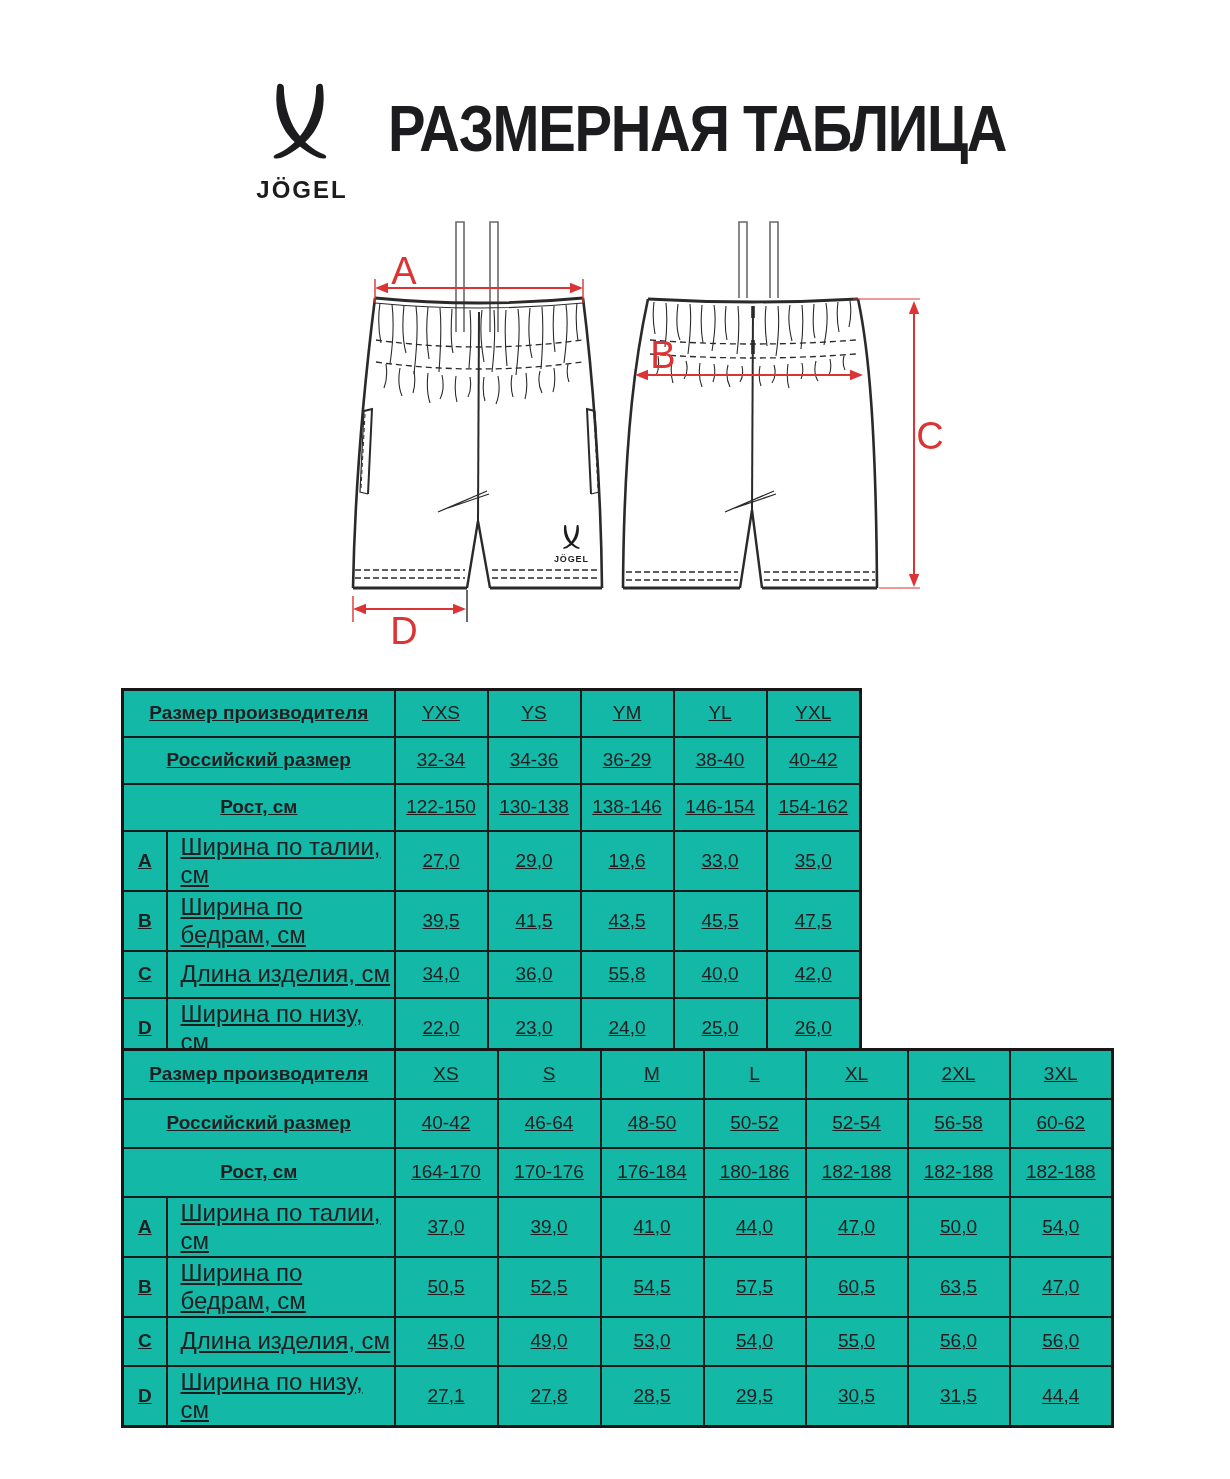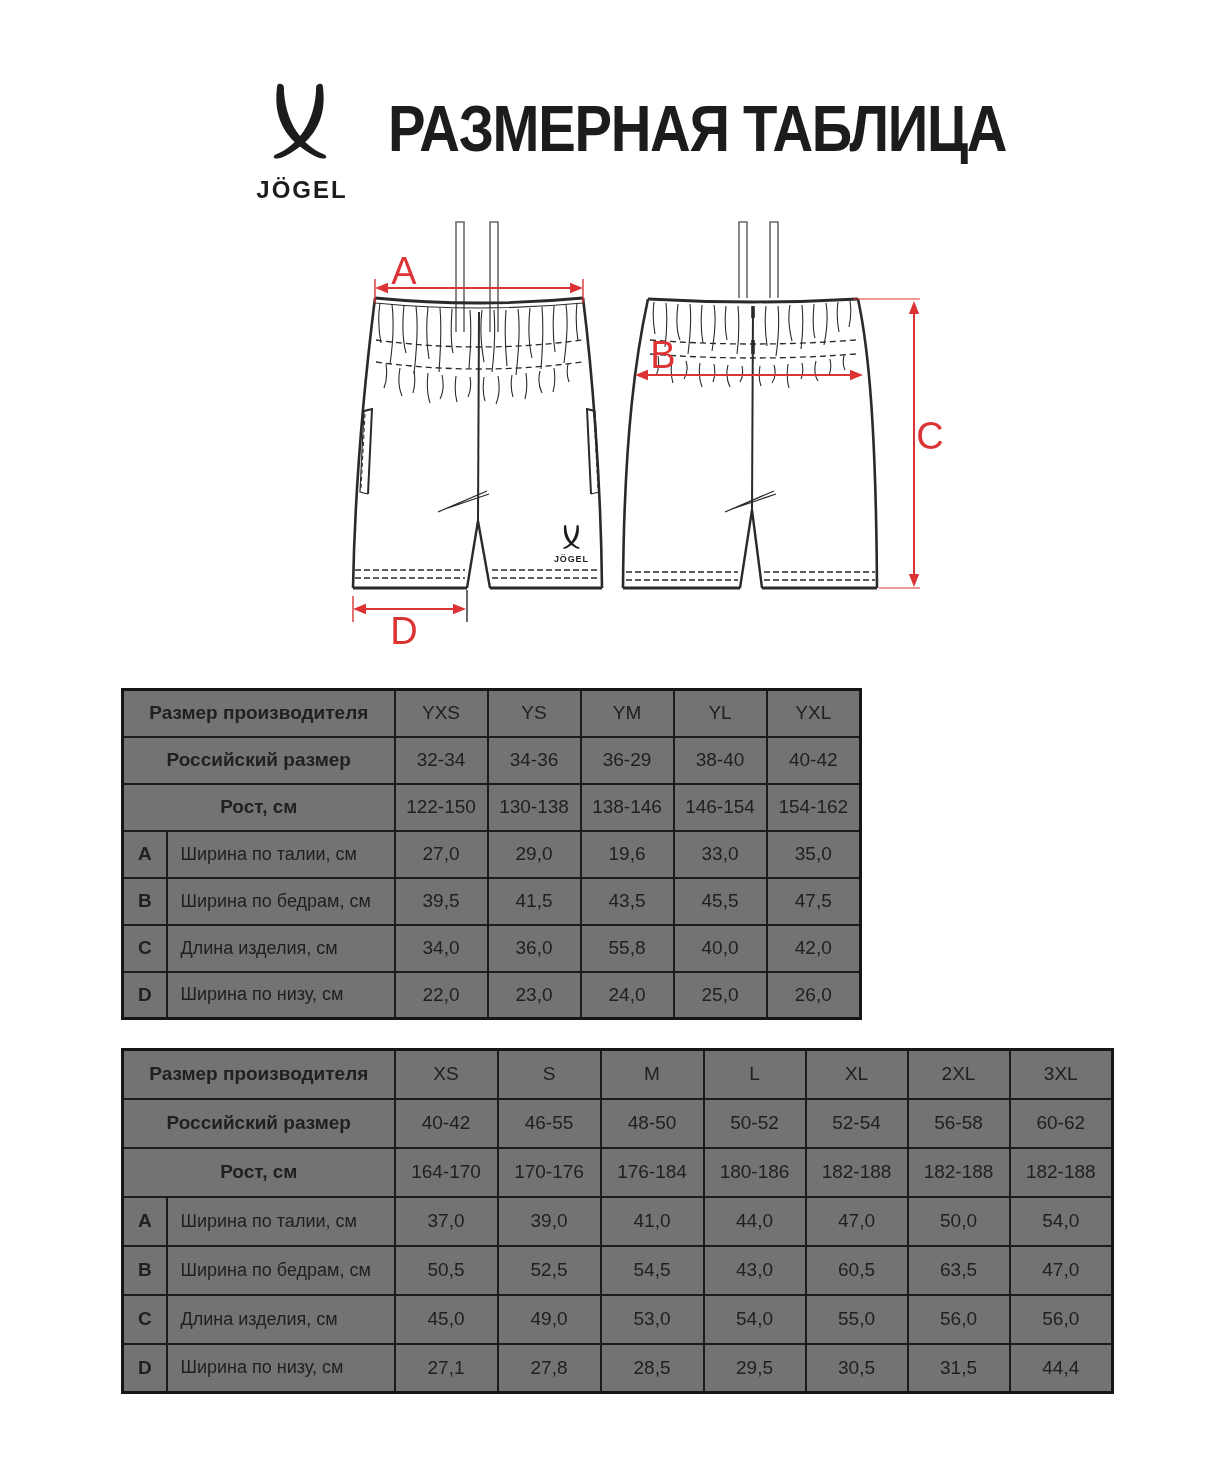--- a/index.html
+++ b/index.html
@@ -16,33 +16,33 @@
   .page-title{
     position:absolute;left:388px;top:92px;white-space:nowrap;
     font-size:64px;font-weight:700;letter-spacing:-1.5px;color:#1c1c1e;
     transform:scaleX(0.88);transform-origin:left top;
   }
   
   .diagram{position:absolute;left:0;top:0;width:1230px;height:660px;}
   
   table.size-table{
     border-collapse:collapse;table-layout:fixed;position:absolute;
-    border:3px solid #161616;background:#737373;
+    border:3px solid #161616;background:#14b8a6;text-decoration:underline;
   }
   table.size-table td{
     border:2px solid #1b1b1b;vertical-align:middle;overflow:hidden;
     color:#202022;
   }
   .t-youth{left:121px;top:688px;width:738px;}
   .t-adult{left:121px;top:1048px;width:990px;}
   .t-youth tr{height:47px;}
   .t-adult tr{height:49px;}
   td.cell-header{font-weight:700;font-size:19px;text-align:center;}
   td.cell-letter{font-weight:700;font-size:19px;text-align:center;}
-  td.cell-desc{font-size:18px;text-align:left;padding-left:13px;}
+  td.cell-desc{font-size:24px;text-align:left;padding-left:13px;}
   td.cell-value{font-size:19px;text-align:center;font-weight:400;}
 </style>
 </head>
 <body>
 
 <div class="page">
 
   <svg class="brand-logo" viewBox="0 0 76 100" aria-hidden="true">
     <path fill="#1c1c1e" d="M14,2 C10,30 18,52 40,68 C50,75 58,80 64,79 C66.5,78.5 66.5,76 63,74.5 C52,70 42,62 34,50 C26,38 21,20 21,4 C21,0 15,-1 14,2 Z"></path>
     <path fill="#1c1c1e" d="M62,2 C66,30 58,52 36,68 C26,75 18,80 12,79 C9.5,78.5 9.5,76 13,74.5 C24,70 34,62 42,50 C50,38 55,20 55,4 C55,0 61,-1 62,2 Z"></path>
@@ -250,21 +250,21 @@
           <td class="cell-value">S</td>
           <td class="cell-value">M</td>
           <td class="cell-value">L</td>
           <td class="cell-value">XL</td>
           <td class="cell-value">2XL</td>
           <td class="cell-value">3XL</td>
         </tr>
         <tr>
           <td class="cell-header" colspan="2">Российский размер</td>
           <td class="cell-value">40-42</td>
-          <td class="cell-value">46-55</td>
+          <td class="cell-value">46-64</td>
           <td class="cell-value">48-50</td>
           <td class="cell-value">50-52</td>
           <td class="cell-value">52-54</td>
           <td class="cell-value">56-58</td>
           <td class="cell-value">60-62</td>
         </tr>
         <tr>
           <td class="cell-header" colspan="2">Рост, см</td>
           <td class="cell-value">164-170</td>
           <td class="cell-value">170-176</td>
@@ -284,21 +284,21 @@
           <td class="cell-value">47,0</td>
           <td class="cell-value">50,0</td>
           <td class="cell-value">54,0</td>
         </tr>
         <tr>
           <td class="cell-letter">B</td>
           <td class="cell-desc">Ширина по бедрам, см</td>
           <td class="cell-value">50,5</td>
           <td class="cell-value">52,5</td>
           <td class="cell-value">54,5</td>
-          <td class="cell-value">43,0</td>
+          <td class="cell-value">57,5</td>
           <td class="cell-value">60,5</td>
           <td class="cell-value">63,5</td>
           <td class="cell-value">47,0</td>
         </tr>
         <tr>
           <td class="cell-letter">C</td>
           <td class="cell-desc">Длина изделия, см</td>
           <td class="cell-value">45,0</td>
           <td class="cell-value">49,0</td>
           <td class="cell-value">53,0</td>

